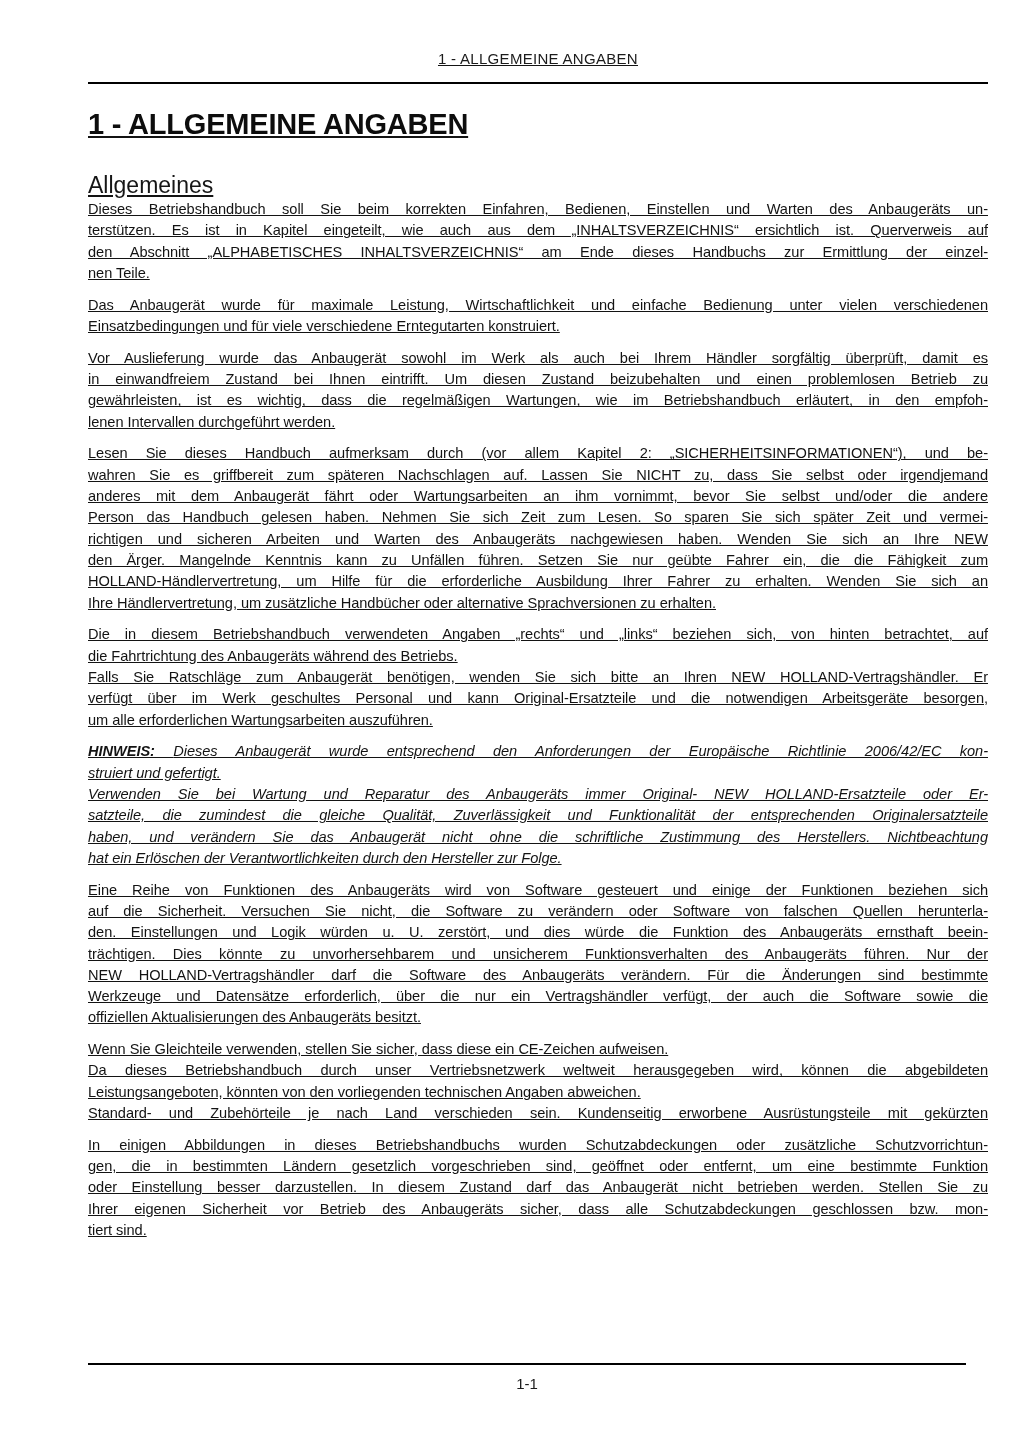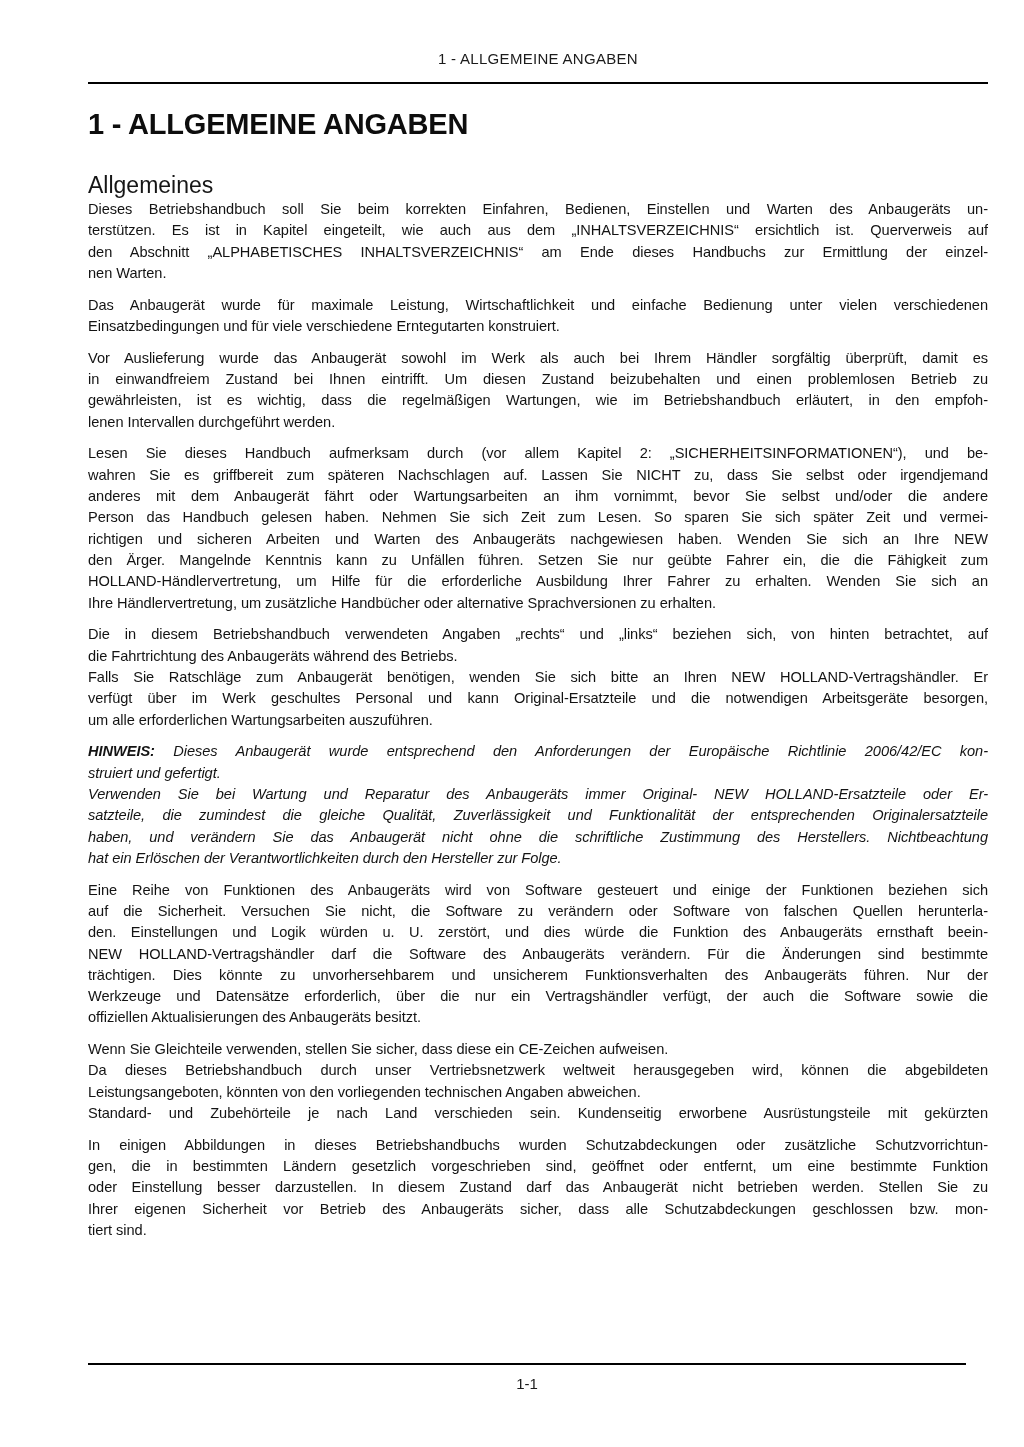--- a/index.html
+++ b/index.html
@@ -5,21 +5,21 @@
   * { box-sizing: border-box; }
   html, body { margin: 0; padding: 0; }
   body {
     width: 1024px; height: 1447px;
     position: relative;
     background: #ffffff;
     color: #131313;
     font-family: "Liberation Sans", "DejaVu Sans", sans-serif;
     overflow: hidden;
   }
-  .content { padding: 0 36px 0 88px; }
+  .content { padding: 0 36px 0 88px; text-decoration: underline; }
 
   .running-head {
     margin-top: 50px;
     text-align: center;
     font-size: 15px;
     letter-spacing: 0.3px;
     color: #1b1b1b;
   }
   .rule {
     border-top: 2.5px solid #000;
@@ -69,21 +69,21 @@
 <div class="content">
   <div class="running-head">1 - ALLGEMEINE ANGABEN</div>
   <div class="rule"></div>
   <h1 class="chapter">1 - ALLGEMEINE ANGABEN</h1>
   <h2 class="section">Allgemeines</h2>
   <div class="body-text">
       <div class="para">
         <div class="line j">Dieses Betriebshandbuch soll Sie beim korrekten Einfahren, Bedienen, Einstellen und Warten des Anbaugeräts un-</div>
         <div class="line j">terstützen.  Es ist in Kapitel eingeteilt, wie auch aus dem „INHALTSVERZEICHNIS“ ersichtlich ist.  Querverweis auf</div>
         <div class="line j">den Abschnitt „ALPHABETISCHES INHALTSVERZEICHNIS“ am Ende dieses Handbuchs zur Ermittlung der einzel-</div>
-        <div class="line">nen Warten.</div>
+        <div class="line">nen Teile.</div>
       </div>
       <div class="para">
         <div class="line j">Das Anbaugerät wurde für maximale Leistung, Wirtschaftlichkeit und einfache Bedienung unter vielen verschiedenen</div>
         <div class="line">Einsatzbedingungen und für viele verschiedene Erntegutarten konstruiert.</div>
       </div>
       <div class="para">
         <div class="line j">Vor Auslieferung wurde das Anbaugerät sowohl im Werk als auch bei Ihrem Händler sorgfältig überprüft, damit es</div>
         <div class="line j">in einwandfreiem Zustand bei Ihnen eintrifft.  Um diesen Zustand beizubehalten und einen problemlosen Betrieb zu</div>
         <div class="line j">gewährleisten, ist es wichtig, dass die regelmäßigen Wartungen, wie im Betriebshandbuch erläutert, in den empfoh-</div>
         <div class="line">lenen Intervallen durchgeführt werden.</div>
@@ -110,22 +110,22 @@
         <div class="line">struiert und gefertigt.</div>
         <div class="line j">Verwenden Sie bei Wartung und Reparatur des Anbaugeräts immer Original- NEW HOLLAND-Ersatzteile oder Er-</div>
         <div class="line j">satzteile, die zumindest die gleiche Qualität, Zuverlässigkeit und Funktionalität der entsprechenden Originalersatzteile</div>
         <div class="line j">haben, und verändern Sie das Anbaugerät nicht ohne die schriftliche Zustimmung des Herstellers.  Nichtbeachtung</div>
         <div class="line">hat ein Erlöschen der Verantwortlichkeiten durch den Hersteller zur Folge.</div>
       </div>
       <div class="para">
         <div class="line j">Eine Reihe von Funktionen des Anbaugeräts wird von Software gesteuert und einige der Funktionen beziehen sich</div>
         <div class="line j">auf die Sicherheit.  Versuchen Sie nicht, die Software zu verändern oder Software von falschen Quellen herunterla-</div>
         <div class="line j">den.  Einstellungen und Logik würden u.  U. zerstört, und dies würde die Funktion des Anbaugeräts ernsthaft beein-</div>
+        <div class="line j">trächtigen.  Dies könnte zu unvorhersehbarem und unsicherem Funktionsverhalten des Anbaugeräts führen.  Nur der</div>
         <div class="line j">NEW HOLLAND-Vertragshändler darf die Software des Anbaugeräts verändern.  Für die Änderungen sind bestimmte</div>
-        <div class="line j">trächtigen.  Dies könnte zu unvorhersehbarem und unsicherem Funktionsverhalten des Anbaugeräts führen.  Nur der</div>
         <div class="line j">Werkzeuge und Datensätze erforderlich, über die nur ein Vertragshändler verfügt, der auch die Software sowie die</div>
         <div class="line">offiziellen Aktualisierungen des Anbaugeräts besitzt.</div>
       </div>
       <div class="para">
         <div class="line">Wenn Sie Gleichteile verwenden, stellen Sie sicher, dass diese ein CE-Zeichen aufweisen.</div>
         <div class="line j">Da dieses Betriebshandbuch durch unser Vertriebsnetzwerk weltweit herausgegeben wird, können die abgebildeten</div>
         <div class="line">Leistungsangeboten, könnten von den vorliegenden technischen Angaben abweichen.</div>
         <div class="line j">Standard- und Zubehörteile je nach Land verschieden sein.  Kundenseitig erworbene Ausrüstungsteile mit gekürzten</div>
       </div>
       <div class="para">

